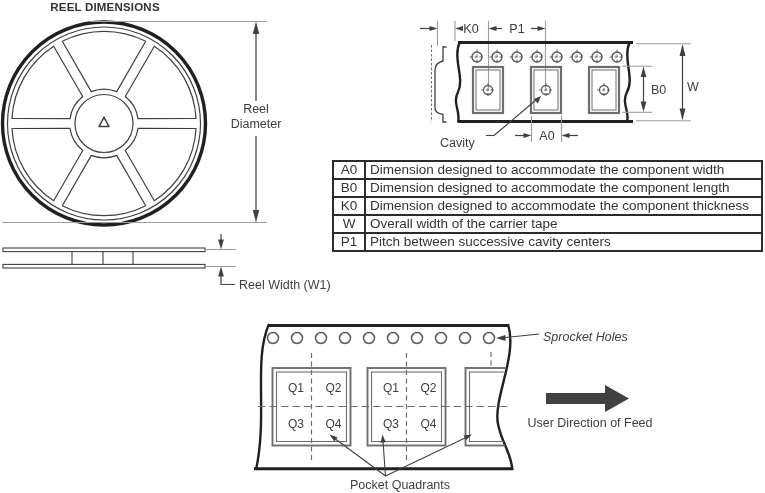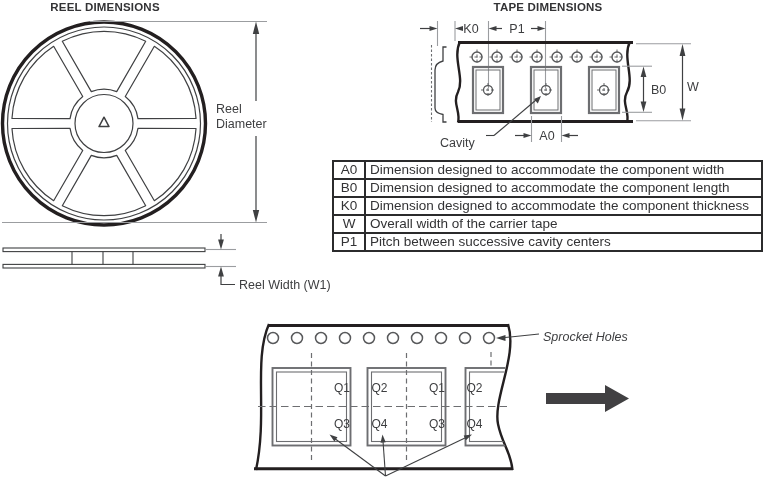--- a/index.html
+++ b/index.html
@@ -5,23 +5,23 @@
   html,body{margin:0;padding:0;background:#ffffff;}
   #stage{
     position:relative;width:765px;height:493px;background:#ffffff;overflow:hidden;
     font-family:"Liberation Sans", sans-serif;color:#3d3e40;
   }
   #linework{position:absolute;left:0;top:0;}
   .lbl{position:absolute;font-size:12.5px;line-height:14px;color:#3d3e40;white-space:nowrap;}
   .title{position:absolute;font-weight:bold;font-size:11.5px;line-height:13px;color:#333335;
          text-align:center;letter-spacing:.2px;white-space:nowrap;}
   .ctr{text-align:center;}
-  .dim2{line-height:15px;}
+  .dim2{line-height:15px;text-align:center;}
   .qlbl{position:absolute;width:26px;height:13px;font-size:12px;line-height:13px;
-        text-align:center;color:#3d3e40;margin-left:46px;}
+        text-align:center;color:#3d3e40;}
   table.dimtab{
     position:absolute;left:332px;top:160px;width:431px;border-collapse:collapse;
     font-size:13.5px;color:#333335;table-layout:fixed;
   }
   table.dimtab td{border:2px solid #2b2b2c;height:14px;line-height:14px;padding:1px 4px;
         overflow:hidden;white-space:nowrap;}
   table.dimtab td.code{width:26px;text-align:center;padding:1px 2px;}
 </style>
 </head>
 <body>
@@ -210,21 +210,20 @@
       <line x1="385.5" y1="476" x2="334" y2="438" stroke="#3f4042" stroke-width="1.1"></line>
       <polygon points="329.5,434.5 337.5,437.2 334.4,441.4" fill="#3f4042"></polygon>
       <line x1="385.5" y1="476" x2="383" y2="441" stroke="#3f4042" stroke-width="1.1"></line>
       <polygon points="382.5,434.5 385.7,442.3 380.5,442.7" fill="#3f4042"></polygon>
       <line x1="385.5" y1="476" x2="466" y2="437.5" stroke="#3f4042" stroke-width="1.1"></line>
       <polygon points="472,434.5 465.9,440.3 463.7,435.6" fill="#3f4042"></polygon>
     </g>
   </svg>
 
   <div class="title" style="left:30px;top:1px;width:150px;">REEL DIMENSIONS</div>
-  <div class="title" style="left:473px;top:1px;width:150px;">TAPE DIMENSIONS</div>
 
   <div class="lbl dim2" style="left:216px;top:102px;width:80px;">
     <span>Reel</span><br>
     <span>Diameter</span>
   </div>
   <div class="lbl" style="left:239px;top:277.5px;">Reel Width (W1)</div>
 
   <div class="lbl ctr" style="left:459px;top:21.5px;width:24px;">K0</div>
   <div class="lbl ctr" style="left:503px;top:21.5px;width:28px;">P1</div>
   <div class="lbl" style="left:651px;top:82.5px;">B0</div>
@@ -261,14 +260,16 @@
   <div class="qlbl" style="left:283px;top:381.5px;">Q1</div>
   <div class="qlbl" style="left:320.5px;top:381.5px;">Q2</div>
   <div class="qlbl" style="left:283px;top:417.5px;">Q3</div>
   <div class="qlbl" style="left:320.5px;top:417.5px;">Q4</div>
   <div class="qlbl" style="left:378px;top:381.5px;">Q1</div>
   <div class="qlbl" style="left:415.5px;top:381.5px;">Q2</div>
   <div class="qlbl" style="left:378px;top:417.5px;">Q3</div>
   <div class="qlbl" style="left:415.5px;top:417.5px;">Q4</div>
 
   <div class="lbl" style="left:543px;top:330px;font-style:italic;">Sprocket Holes</div>
+  <div class="lbl ctr" style="left:517px;top:415.5px;width:146px;">User Direction of Feed</div>
+  <div class="lbl ctr" style="left:330px;top:477.5px;width:140px;">Pocket Quadrants</div>
 
 </div>
 
 </body></html>

